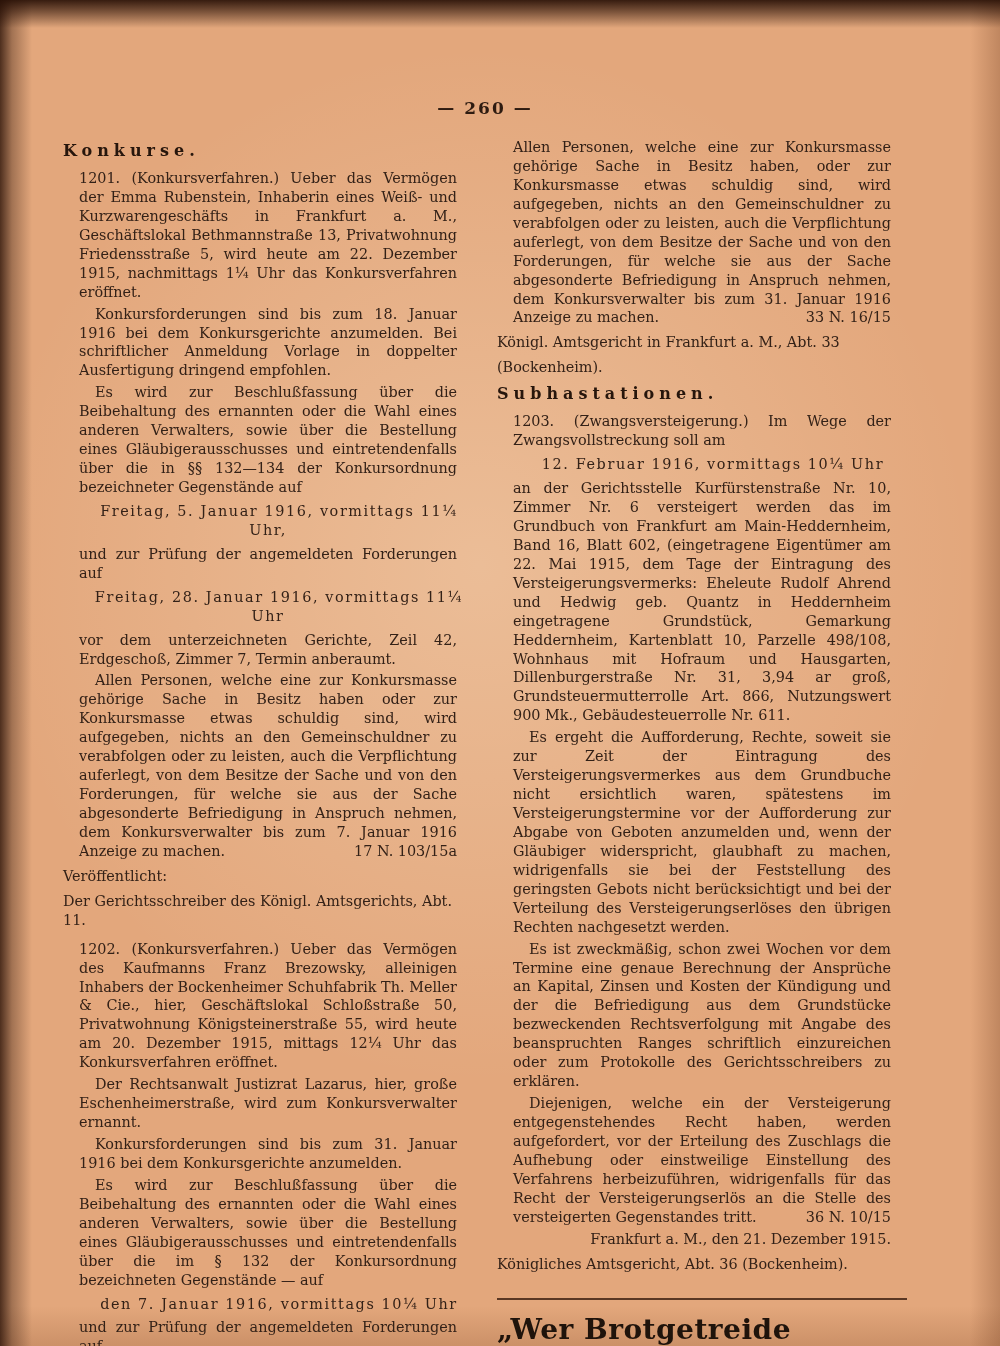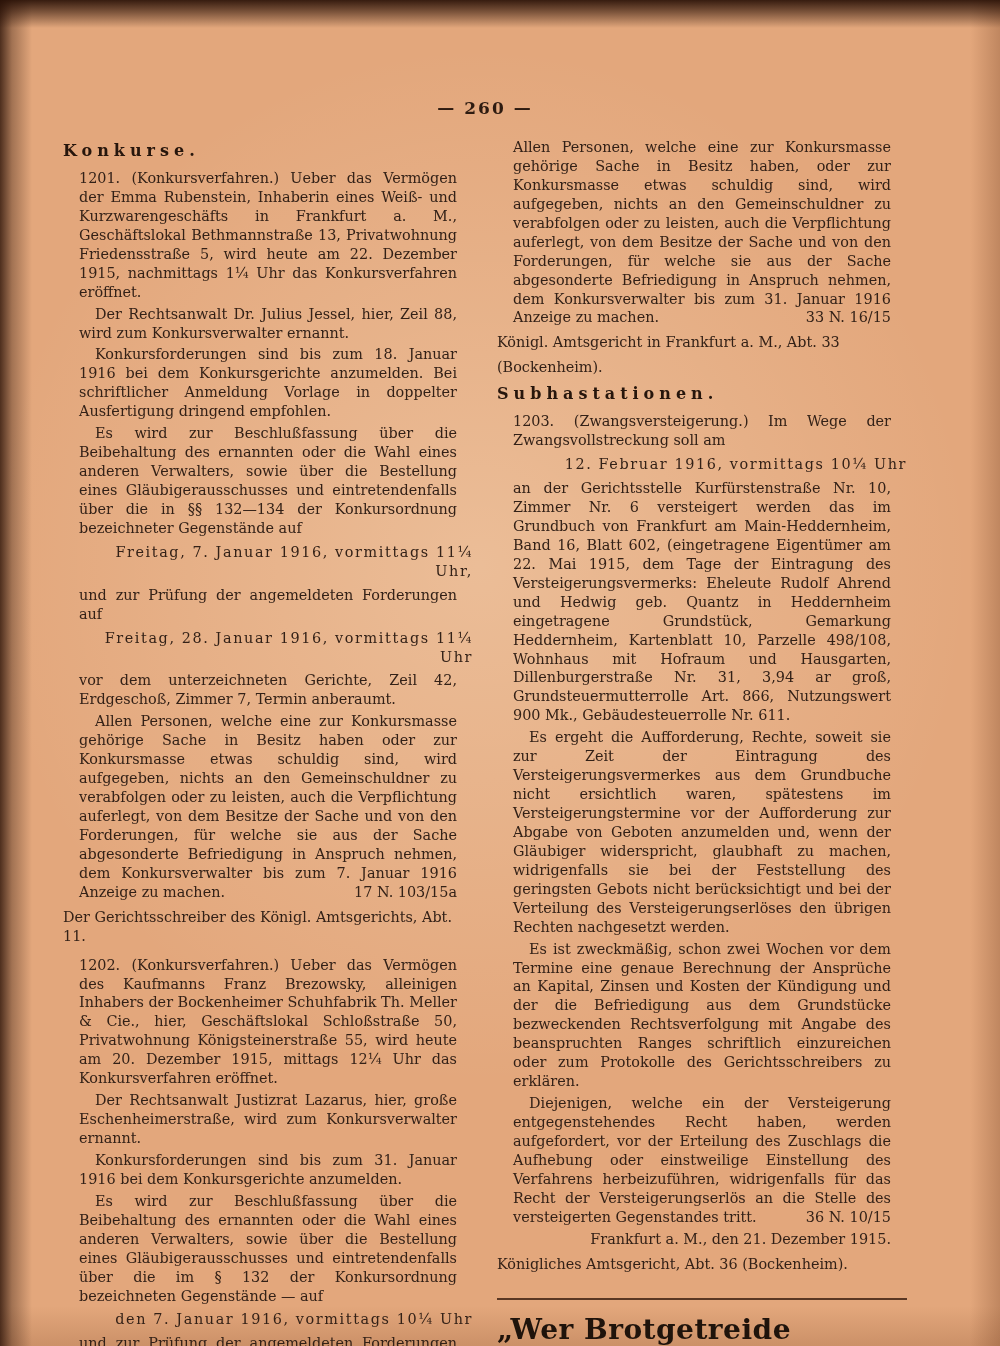--- a/index.html
+++ b/index.html
@@ -48,21 +48,21 @@
     font-size: 16px;
     font-weight: bold;
     text-align: left;
     letter-spacing: 5px;
     margin: 2px 0 8px;
     color: #27160c;
   }
 
   p { margin: 0 16px 3px; text-indent: 16px; }
   p.flush { text-indent: 0; }
-  p.dateline { letter-spacing: 1.6px; margin: 5px 0; text-indent: 22px; text-align: right; }
+  p.dateline { letter-spacing: 1.6px; margin: 5px 0; text-indent: 22px; text-align: center; }
   p.center { text-align: left; text-indent: 0; margin: 6px 0; }
   p.sig-indent { text-indent: 34px; text-align: right; }
   p.hangref::after { content: ""; display: block; clear: both; }
   .ref { float: right; letter-spacing: 0; }
 
   .slogan {
     margin-top: 24px;
     padding-top: 12px;
     border-top: 2px solid rgba(55,28,12,0.8);
     font-size: 28px;
@@ -81,31 +81,31 @@
   <div class="content">
 
     <div class="page-number">—  260  —</div>
 
     <div class="columns">
 
       <div class="col">
         <div class="heading">Konkurse.</div>
 
         <p class="flush">1201. (Konkursverfahren.) Ueber das Vermögen der Emma Rubenstein, Inhaberin eines Weiß- und Kurzwarengeschäfts in Frankfurt a. M., Geschäftslokal Bethmannstraße 13, Privatwohnung Friedensstraße 5, wird heute am 22. Dezember 1915, nachmittags 1¼ Uhr das Konkursverfahren eröffnet.</p>
-        <p>Der Rechtsanwalt Dr. Julius Jessel, hier, Zeil 88, wird zum Konkursverwalter ernannt.</p>
         <p>Konkursforderungen sind bis zum 18. Januar 1916 bei dem Konkursgerichte anzumelden. Bei schriftlicher Anmeldung Vorlage in doppelter Ausfertigung dringend empfohlen.</p>
         <p>Es wird zur Beschlußfassung über die Beibehaltung des ernannten oder die Wahl eines anderen Verwalters, sowie über die Bestellung eines Gläubigerausschusses und eintretendenfalls über die in §§ 132—134 der Konkursordnung bezeichneter Gegenstände auf</p>
-        <p class="dateline">Freitag, 7. Januar 1916, vormittags 11¼ Uhr,</p>
+        <p class="dateline">Freitag, 5. Januar 1916, vormittags 11¼ Uhr,</p>
         <p class="flush">und zur Prüfung der angemeldeten Forderungen auf</p>
         <p class="dateline">Freitag, 28. Januar 1916, vormittags 11¼ Uhr</p>
         <p class="flush">vor dem unterzeichneten Gerichte, Zeil 42, Erdgeschoß, Zimmer 7, Termin anberaumt.</p>
         <p class="hangref">
           <span>Allen Personen, welche eine zur Konkursmasse gehörige Sache in Besitz haben oder zur Konkursmasse etwas schuldig sind, wird aufgegeben, nichts an den Gemeinschuldner zu verabfolgen oder zu leisten, auch die Verpflichtung auferlegt, von dem Besitze der Sache und von den Forderungen, für welche sie aus der Sache abgesonderte Befriedigung in Anspruch nehmen, dem Konkursverwalter bis zum 7. Januar 1916 Anzeige zu machen.</span>
           <span class="ref">17 N. 103/15a</span>
         </p>
+        <p class="center">Veröffentlicht:</p>
         <p class="center">Der Gerichtsschreiber des Königl. Amtsgerichts, Abt. 11.</p>
 
         <p class="flush" style="margin-top:10px;">1202. (Konkursverfahren.) Ueber das Vermögen des Kaufmanns Franz Brezowsky, alleinigen Inhabers der Bockenheimer Schuhfabrik Th. Meller &amp; Cie., hier, Geschäftslokal Schloßstraße 50, Privatwohnung Königsteinerstraße 55, wird heute am 20. Dezember 1915, mittags 12¼ Uhr das Konkursverfahren eröffnet.</p>
         <p>Der Rechtsanwalt Justizrat Lazarus, hier, große Eschenheimerstraße, wird zum Konkursverwalter ernannt.</p>
         <p>Konkursforderungen sind bis zum 31. Januar 1916 bei dem Konkursgerichte anzumelden.</p>
         <p>Es wird zur Beschlußfassung über die Beibehaltung des ernannten oder die Wahl eines anderen Verwalters, sowie über die Bestellung eines Gläubigerausschusses und eintretendenfalls über die im § 132 der Konkursordnung bezeichneten Gegenstände — auf</p>
         <p class="dateline">den 7. Januar 1916, vormittags 10¼ Uhr</p>
         <p class="flush">und zur Prüfung der angemeldeten Forderungen auf</p>
         <p class="dateline">den 16. Februar 1916, vormittags 11 Uhr</p>
         <p class="flush">vor dem unterzeichneten Gerichte, Kurfürstenstraße 10, Termin anberaumt.</p>

